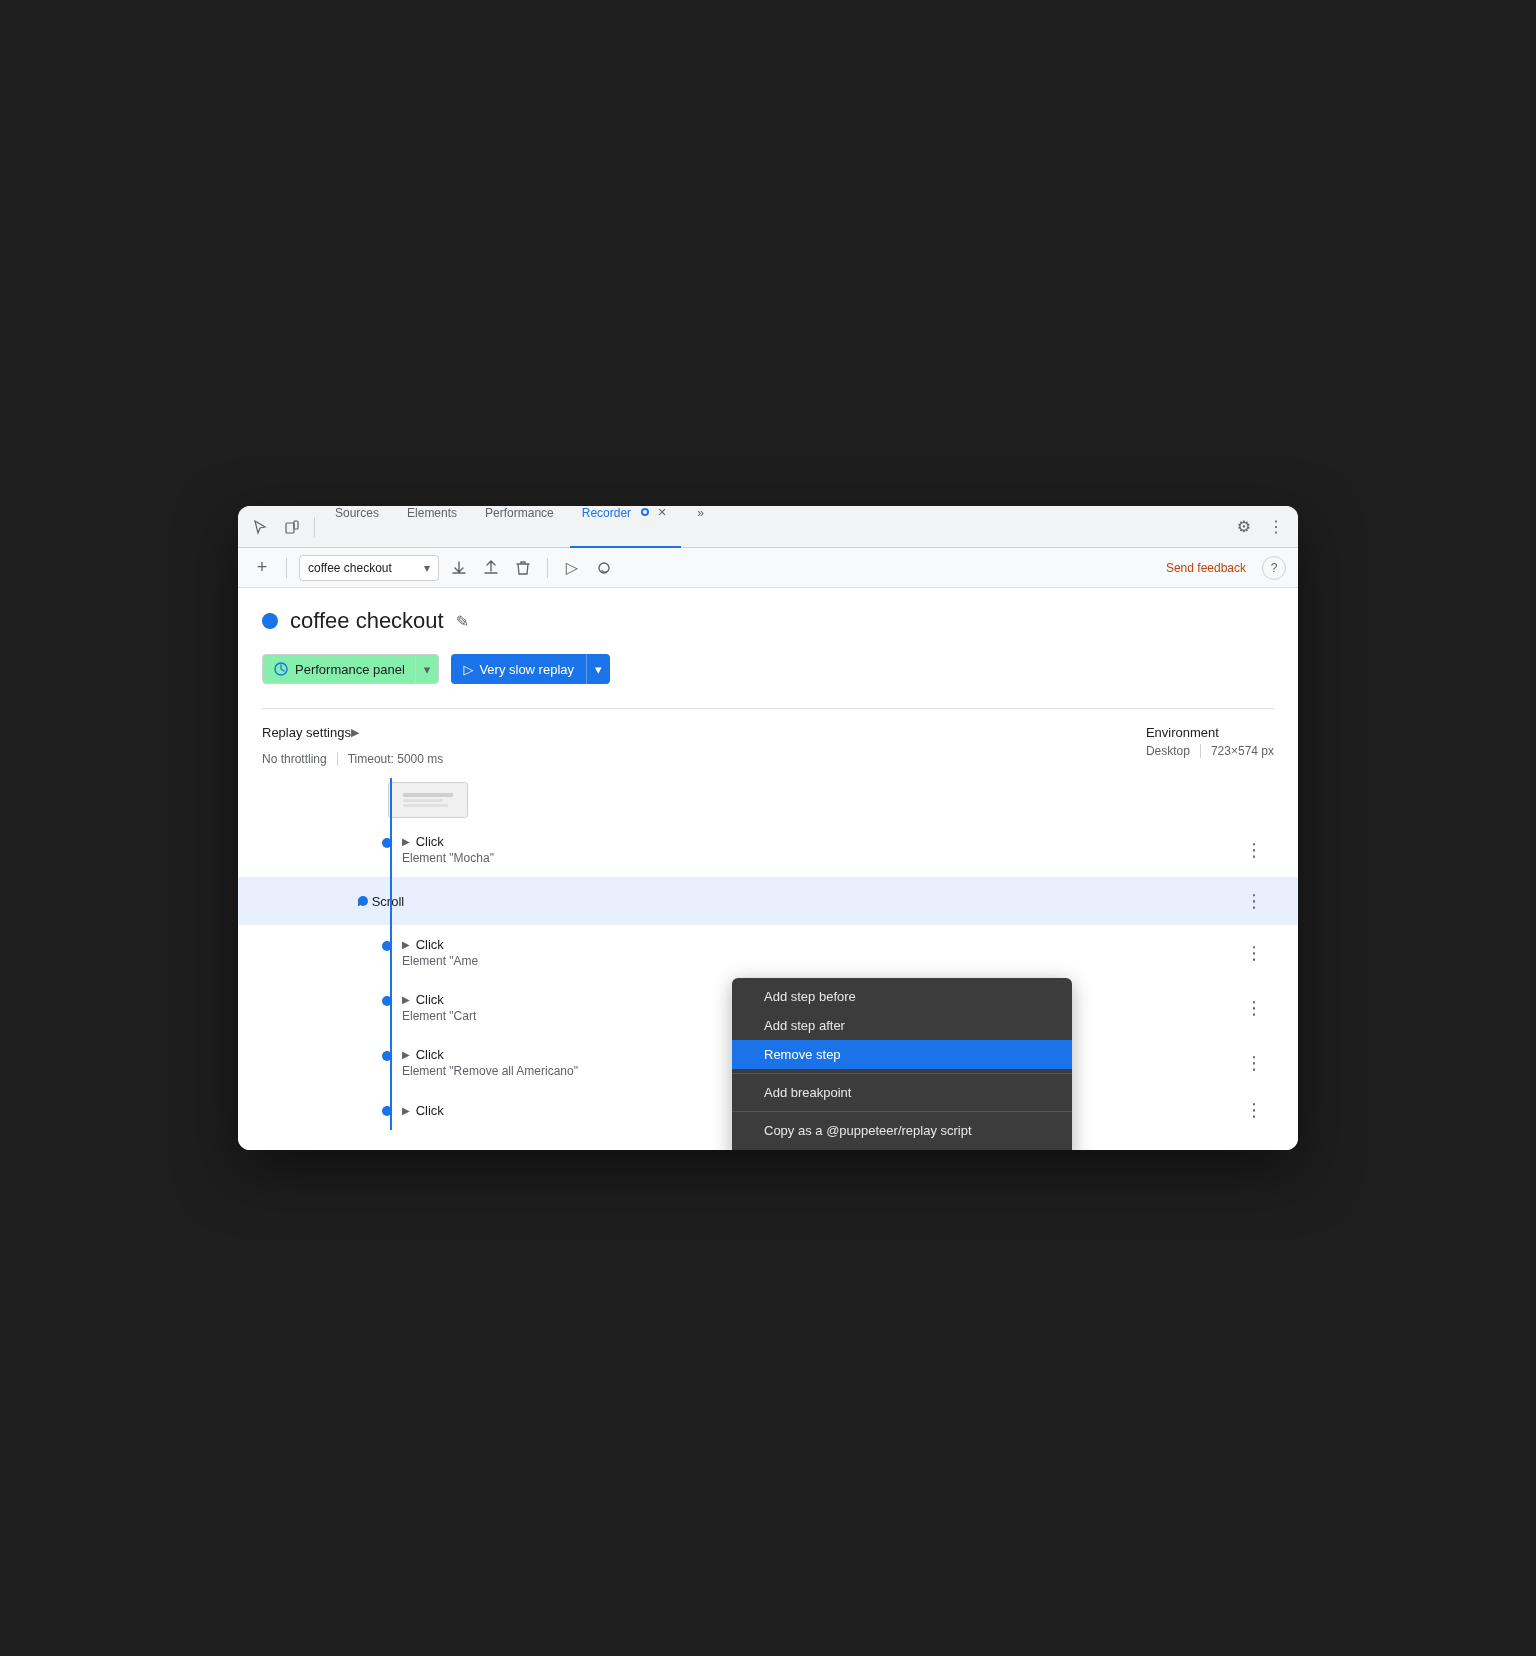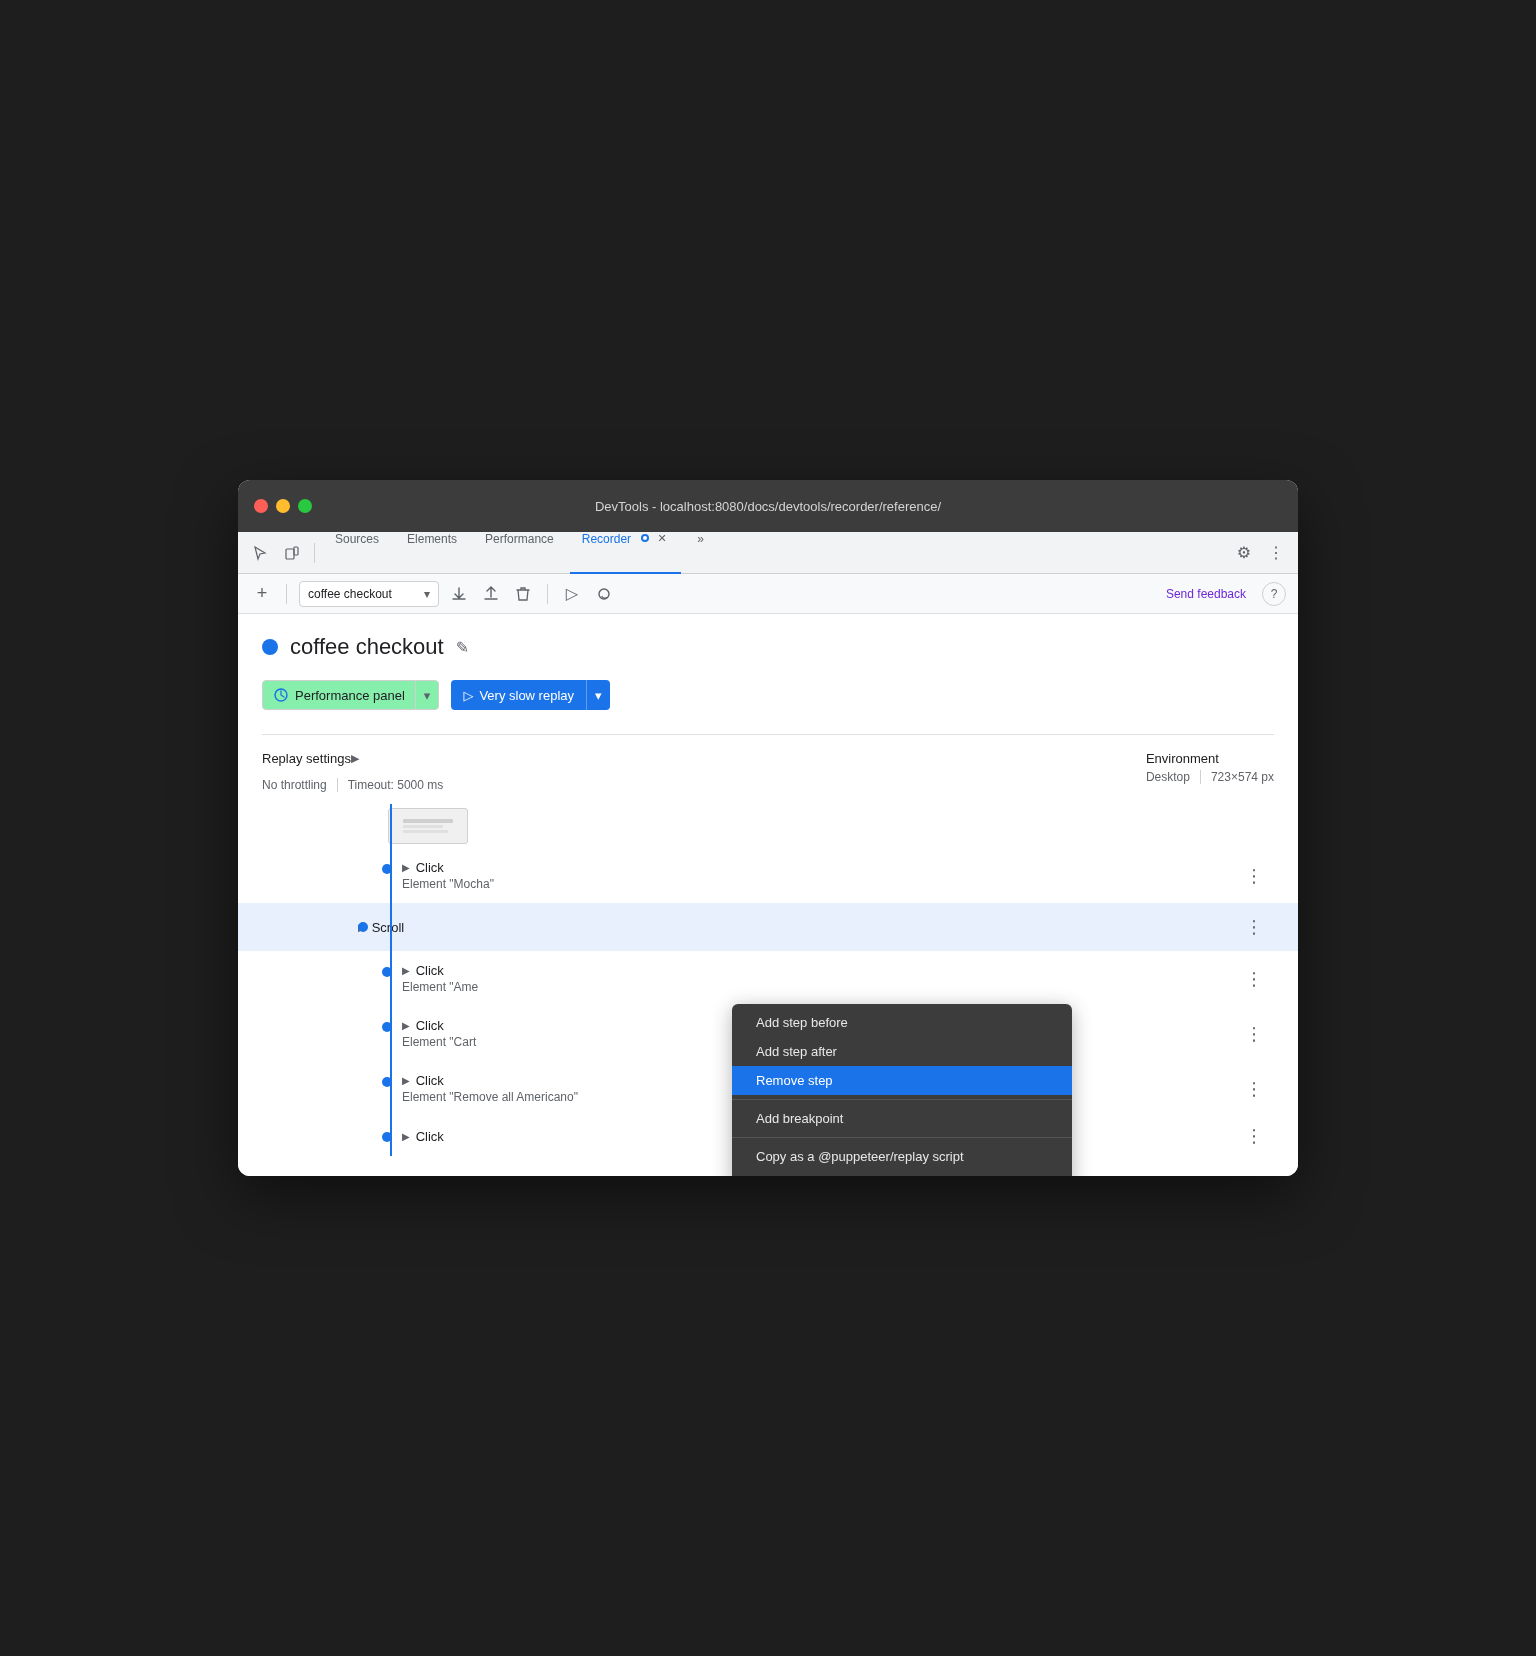--- a/index.html
+++ b/index.html
@@ -146,21 +146,21 @@
       padding: 0 8px;
       gap: 4px;
       cursor: pointer;
       font-size: 12px;
       color: #202124;
       min-width: 140px;
     }
     .send-feedback {
       margin-left: auto;
       font-size: 12px;
-      color: #6d28d9;
+      color: #c2410c;
       cursor: pointer;
       text-decoration: none;
     }
     .help-btn {
       width: 24px;
       height: 24px;
       border-radius: 50%;
       border: 1px solid #d0d0d0;
       display: flex;
       align-items: center;
@@ -375,21 +375,21 @@
       top: 200px;
       background: #3c3c3c;
       border-radius: 6px;
       box-shadow: 0 4px 20px rgba(0,0,0,0.3);
       width: 340px;
       z-index: 100;
       overflow: hidden;
       padding: 4px 0;
     }
     .ctx-item {
-      padding: 7px 24px;
+      padding: 7px 32px;
       font-size: 13px;
       color: #e8e8e8;
       cursor: pointer;
       display: flex;
       align-items: center;
       justify-content: space-between;
     }
     .ctx-item.active {
       background: #1a73e8;
       color: #fff;
@@ -402,28 +402,20 @@
     .perf-panel-icon {
       width: 16px;
       height: 16px;
     }
   </style>
 </head>
 <body>
 
 <div class="window">
 
-  <div class="titlebar">
-    <div class="traffic-lights">
-      <div class="traffic-light tl-close"></div>
-      <div class="traffic-light tl-minimize"></div>
-      <div class="traffic-light tl-maximize"></div>
-    </div>
-    <span class="titlebar-title">DevTools - localhost:8080/docs/devtools/recorder/reference/</span>
-  </div>
 
   <div class="devtools-tabs">
     <button class="tab-icon-btn">
       <svg width="16" height="16" viewBox="0 0 16 16" fill="none">
         <path d="M3 2L13 8L8 9L6 14L3 2Z" stroke="#5f6368" stroke-width="1.2" fill="none"></path>
       </svg>
     </button>
     <button class="tab-icon-btn">
       <svg width="16" height="16" viewBox="0 0 16 16" fill="none">
         <rect x="2" y="4" width="8" height="10" rx="1" stroke="#5f6368" stroke-width="1.2" fill="none"></rect>

